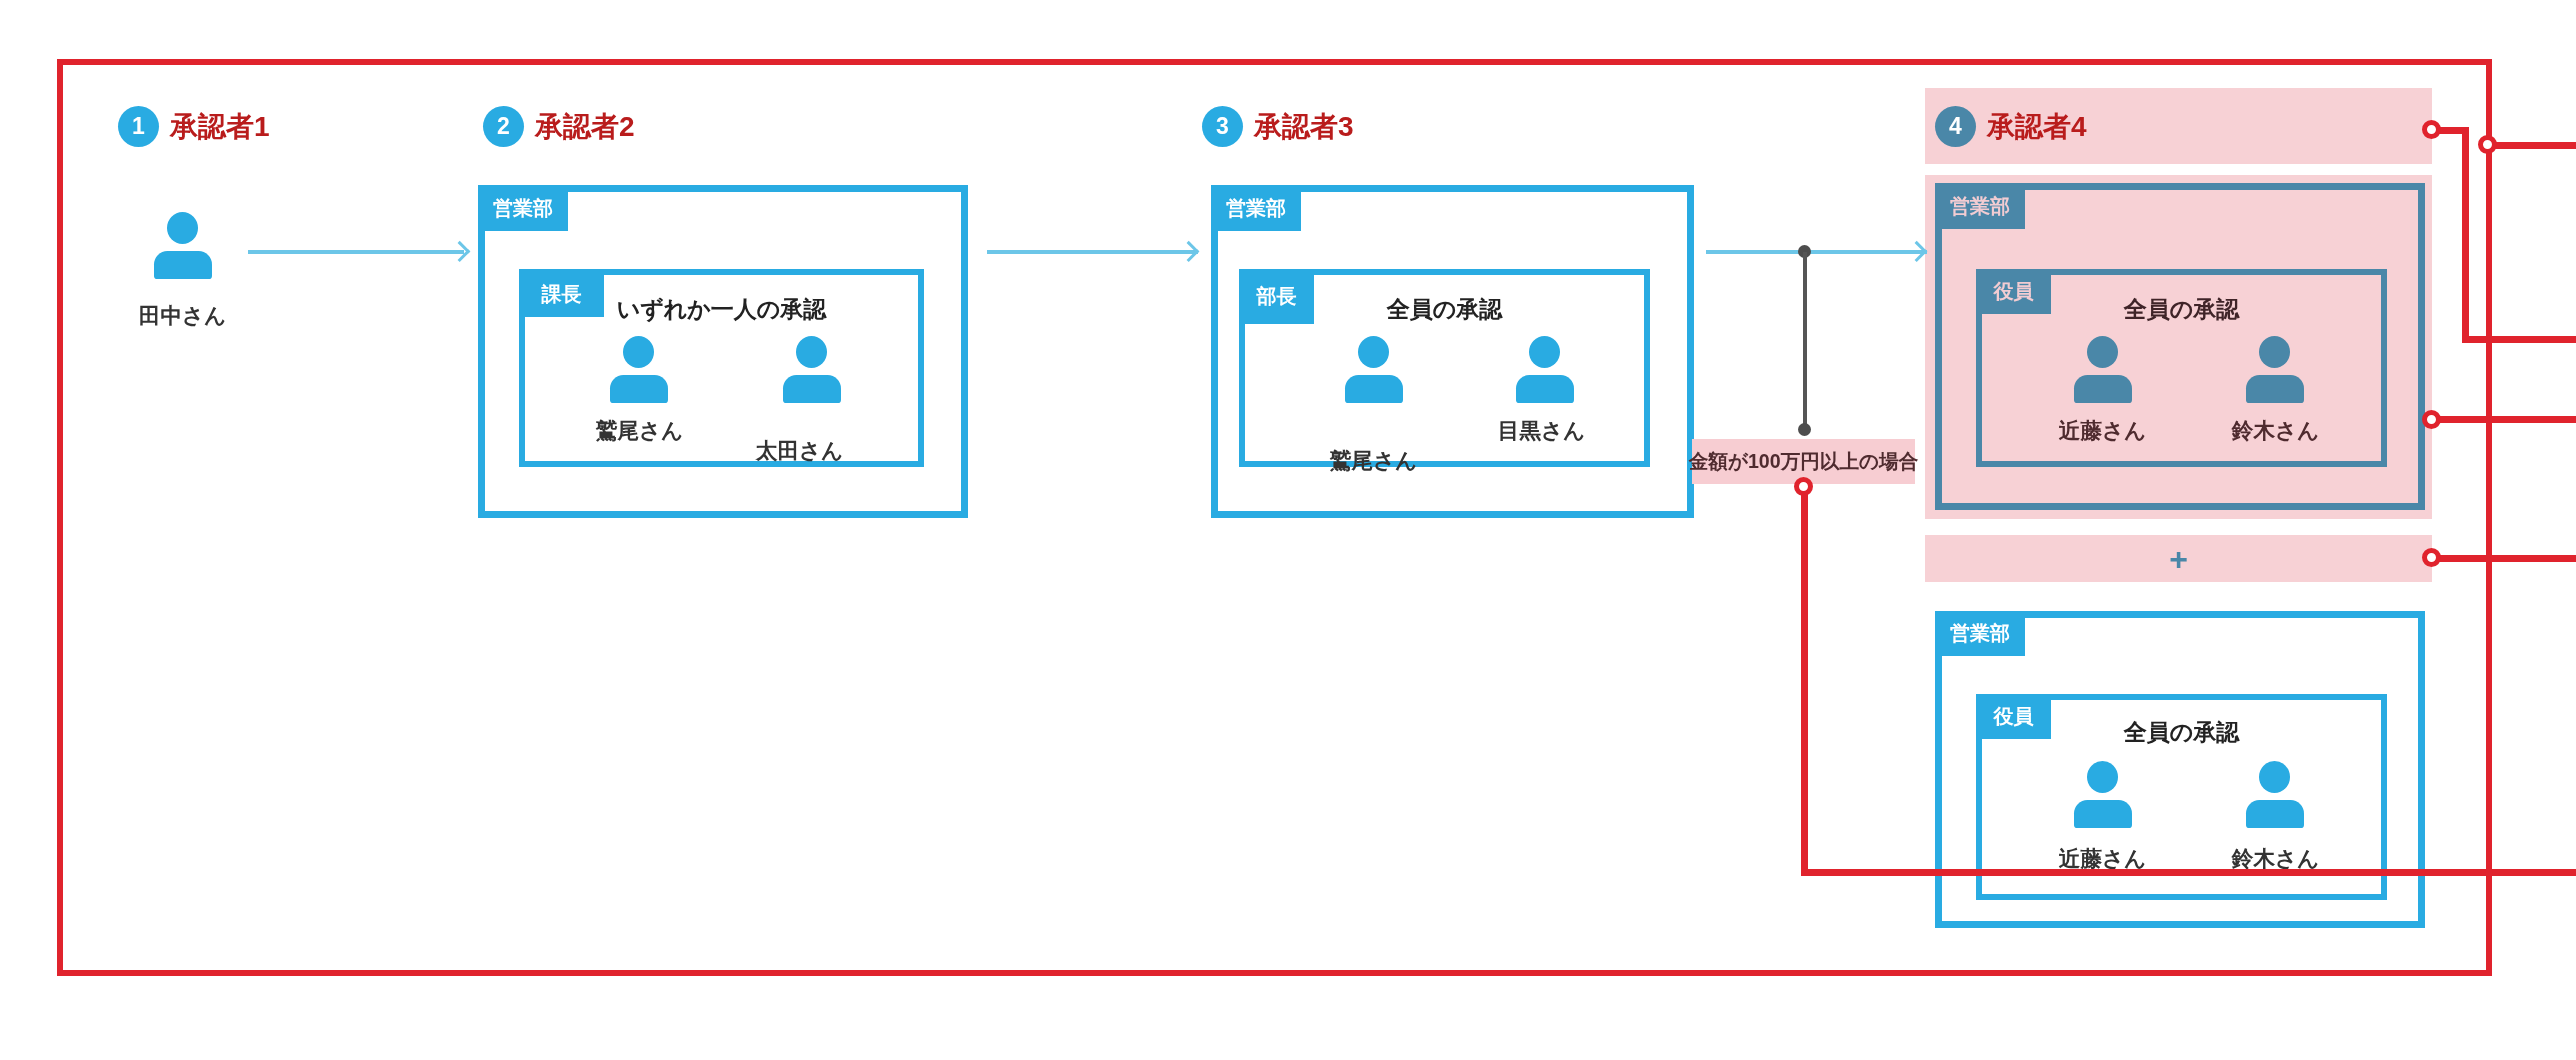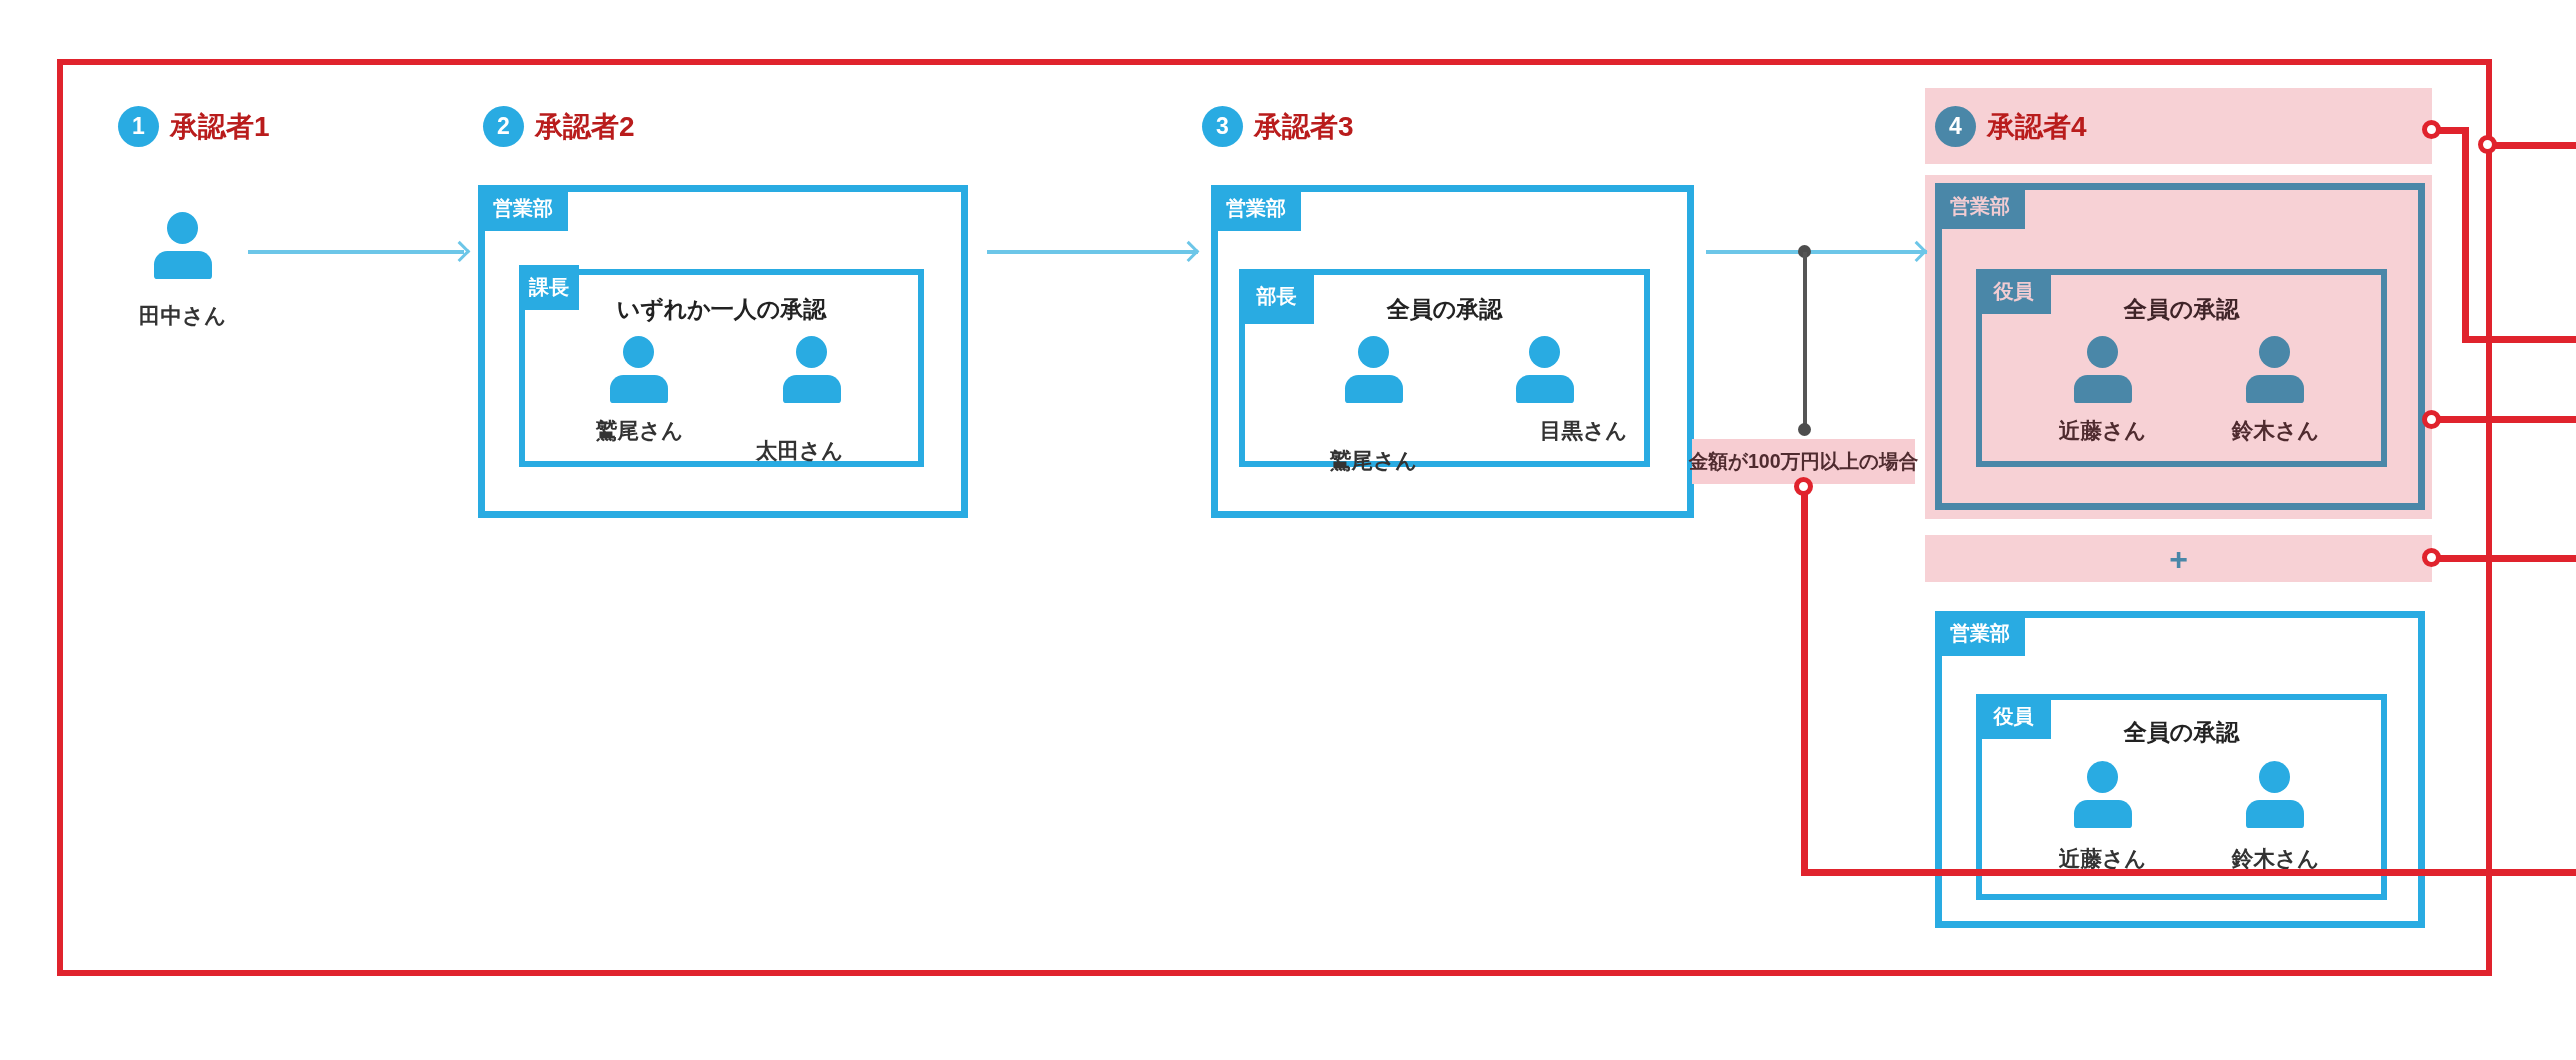--- a/index.html
+++ b/index.html
@@ -59,21 +59,21 @@
   <div class="name" style="left:105px;top:303px;">田中さん</div>
 
   <div class="aline" style="left:248px;top:250px;width:216px;"></div>
   <div class="ahead" style="left:452px;top:244px;"></div>
 
   <div class="sbadge" style="left:483px;top:106px;">2</div>
   <div class="stitle" style="left:535px;top:112px;">承認者2</div>
   <div class="obox" style="left:478px;top:185px;width:490px;height:333px;"></div>
   <div class="tab" style="left:478px;top:185px;width:90px;height:46px;">営業部</div>
   <div class="ibox" style="left:519px;top:269px;width:405px;height:198px;"></div>
-  <div class="tab" style="left:519px;top:265px;width:60px;height:45px;">課長</div>
+  <div class="tab" style="left:519px;top:272px;width:85px;height:45px;">課長</div>
   <div class="rule" style="left:519px;top:296px;width:405px;">いずれか一人の承認</div>
   <div class="person" style="left:610px;top:336px;">
       <div class="head"></div>
       <div class="torso"></div>
     </div>
   <div class="name" style="left:562px;top:418px;">鷲尾さん</div>
   <div class="person" style="left:783px;top:336px;">
       <div class="head"></div>
       <div class="torso"></div>
     </div>
@@ -91,21 +91,21 @@
   <div class="rule" style="left:1239px;top:296px;width:411px;">全員の承認</div>
   <div class="person" style="left:1345px;top:336px;">
       <div class="head"></div>
       <div class="torso"></div>
     </div>
   <div class="name" style="left:1296px;top:418px;margin-top:30px;">鷲尾さん</div>
   <div class="person" style="left:1516px;top:336px;">
       <div class="head"></div>
       <div class="torso"></div>
     </div>
-  <div class="name" style="left:1506px;top:418px;">目黒さん</div>
+  <div class="name" style="left:1464px;top:418px;">目黒さん</div>
 
   <div class="aline" style="left:1706px;top:250px;width:221px;"></div>
   <div class="ahead" style="left:1909px;top:244px;"></div>
   <div class="gdot" style="left:1798px;top:245px;"></div>
   <div class="gline" style="left:1803px;top:252px;width:3.6px;height:178px;"></div>
   <div class="gdot" style="left:1798px;top:423px;"></div>
   <div class="cond">金額が100万円以上の場合</div>
 
   <div class="pink" style="left:1925px;top:88px;width:507px;height:76px;"></div>
   <div class="sbadge steel" style="left:1935px;top:106px;">4</div>

